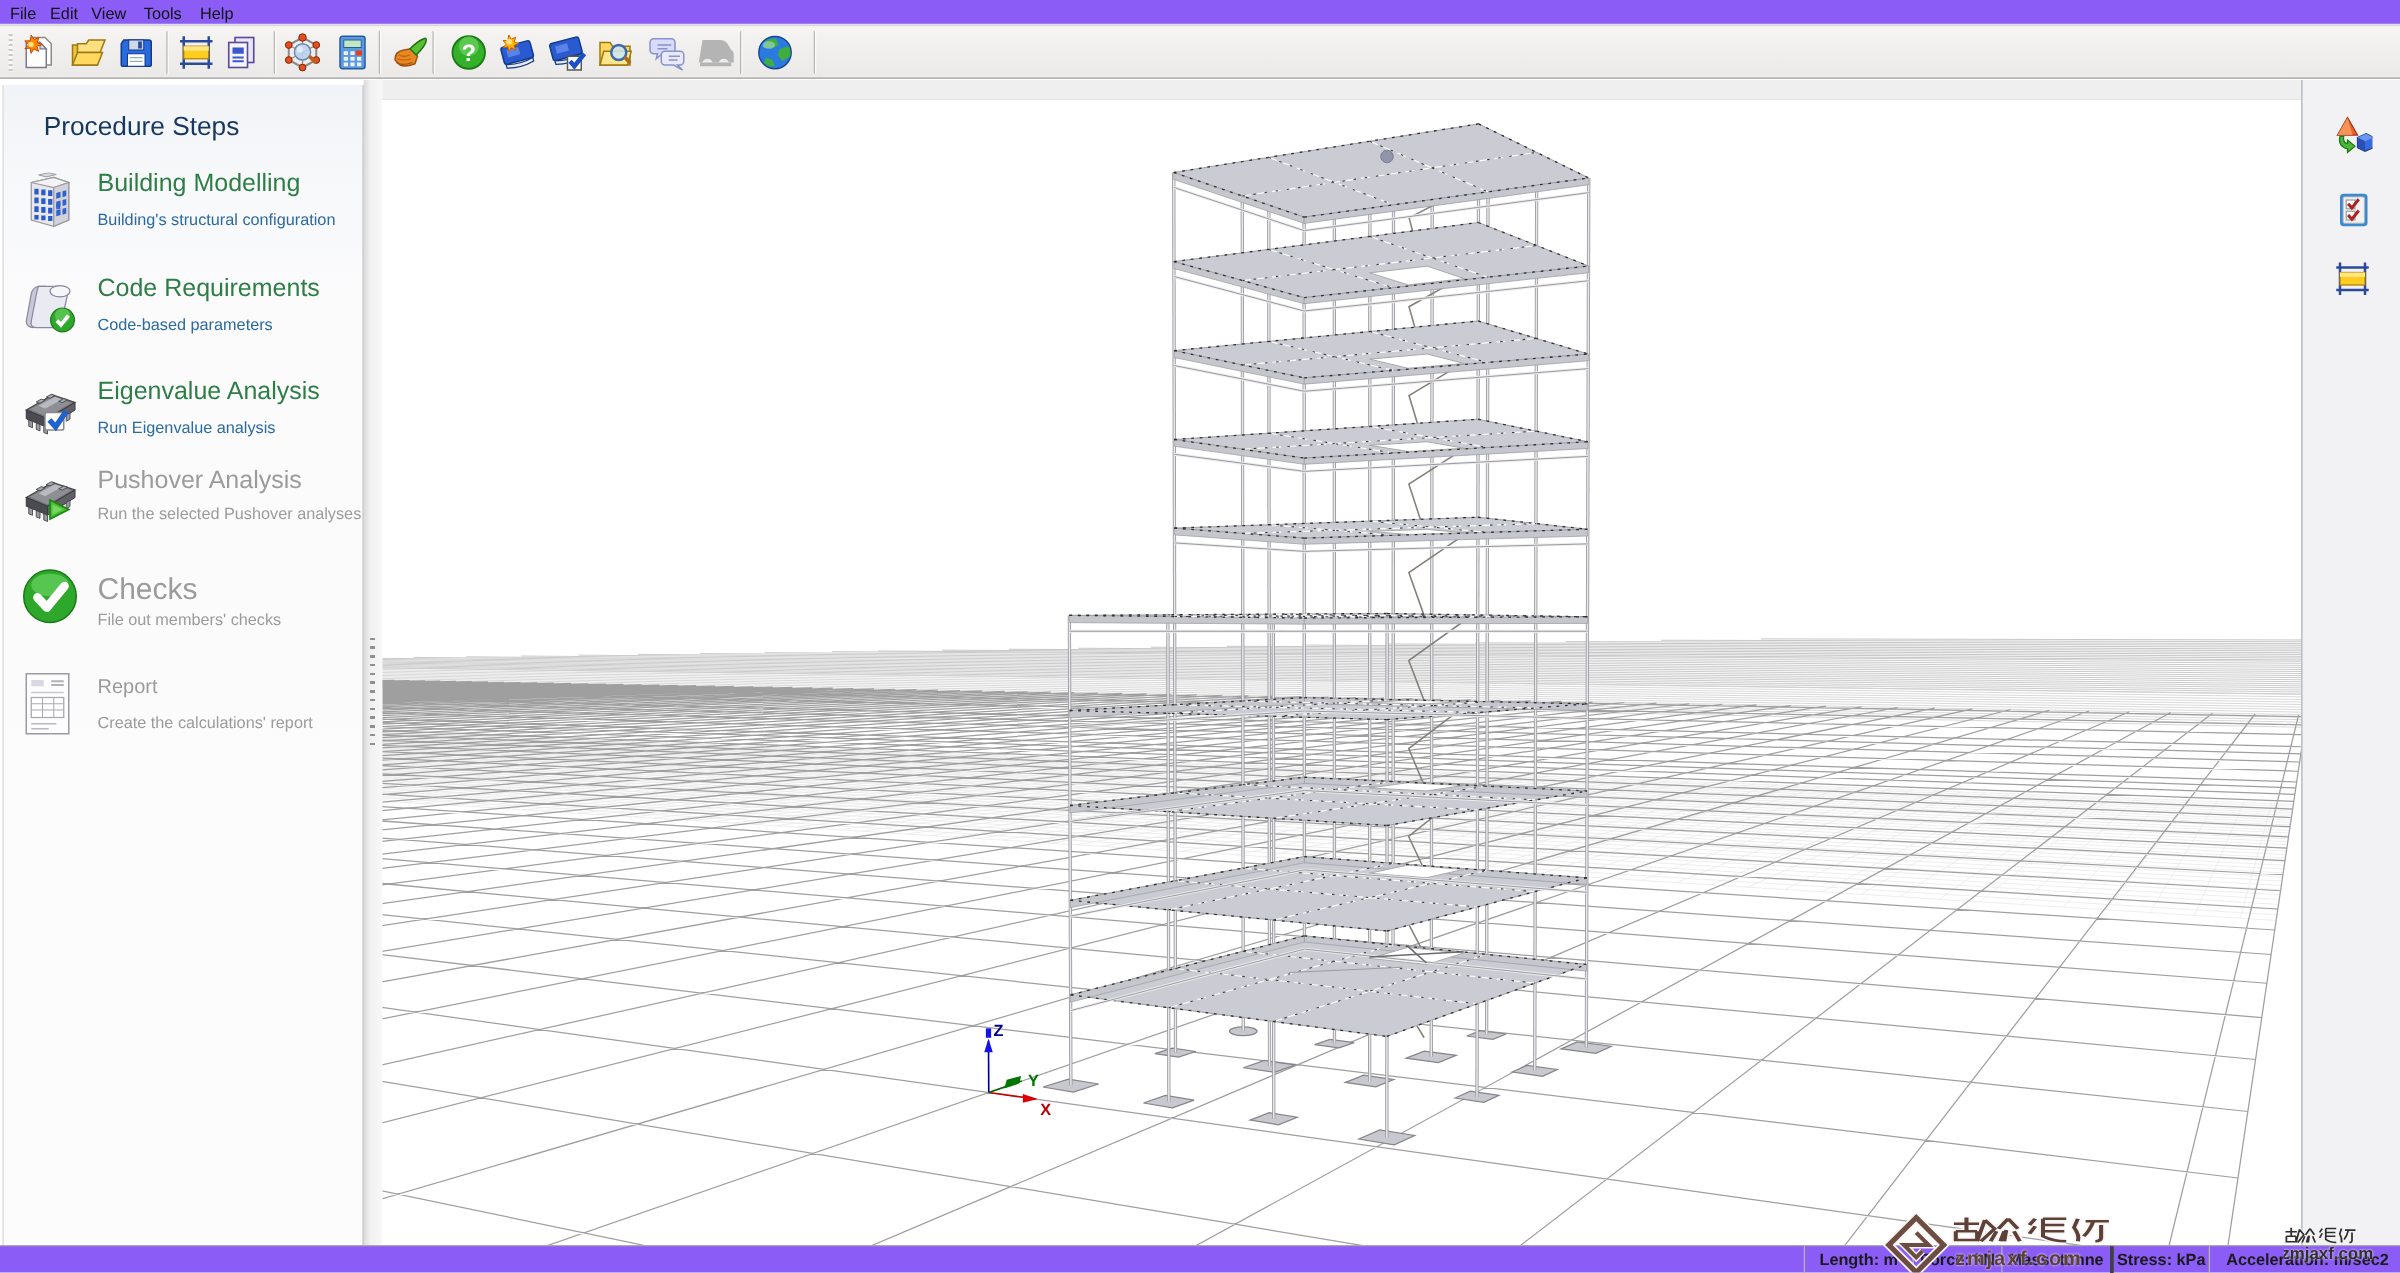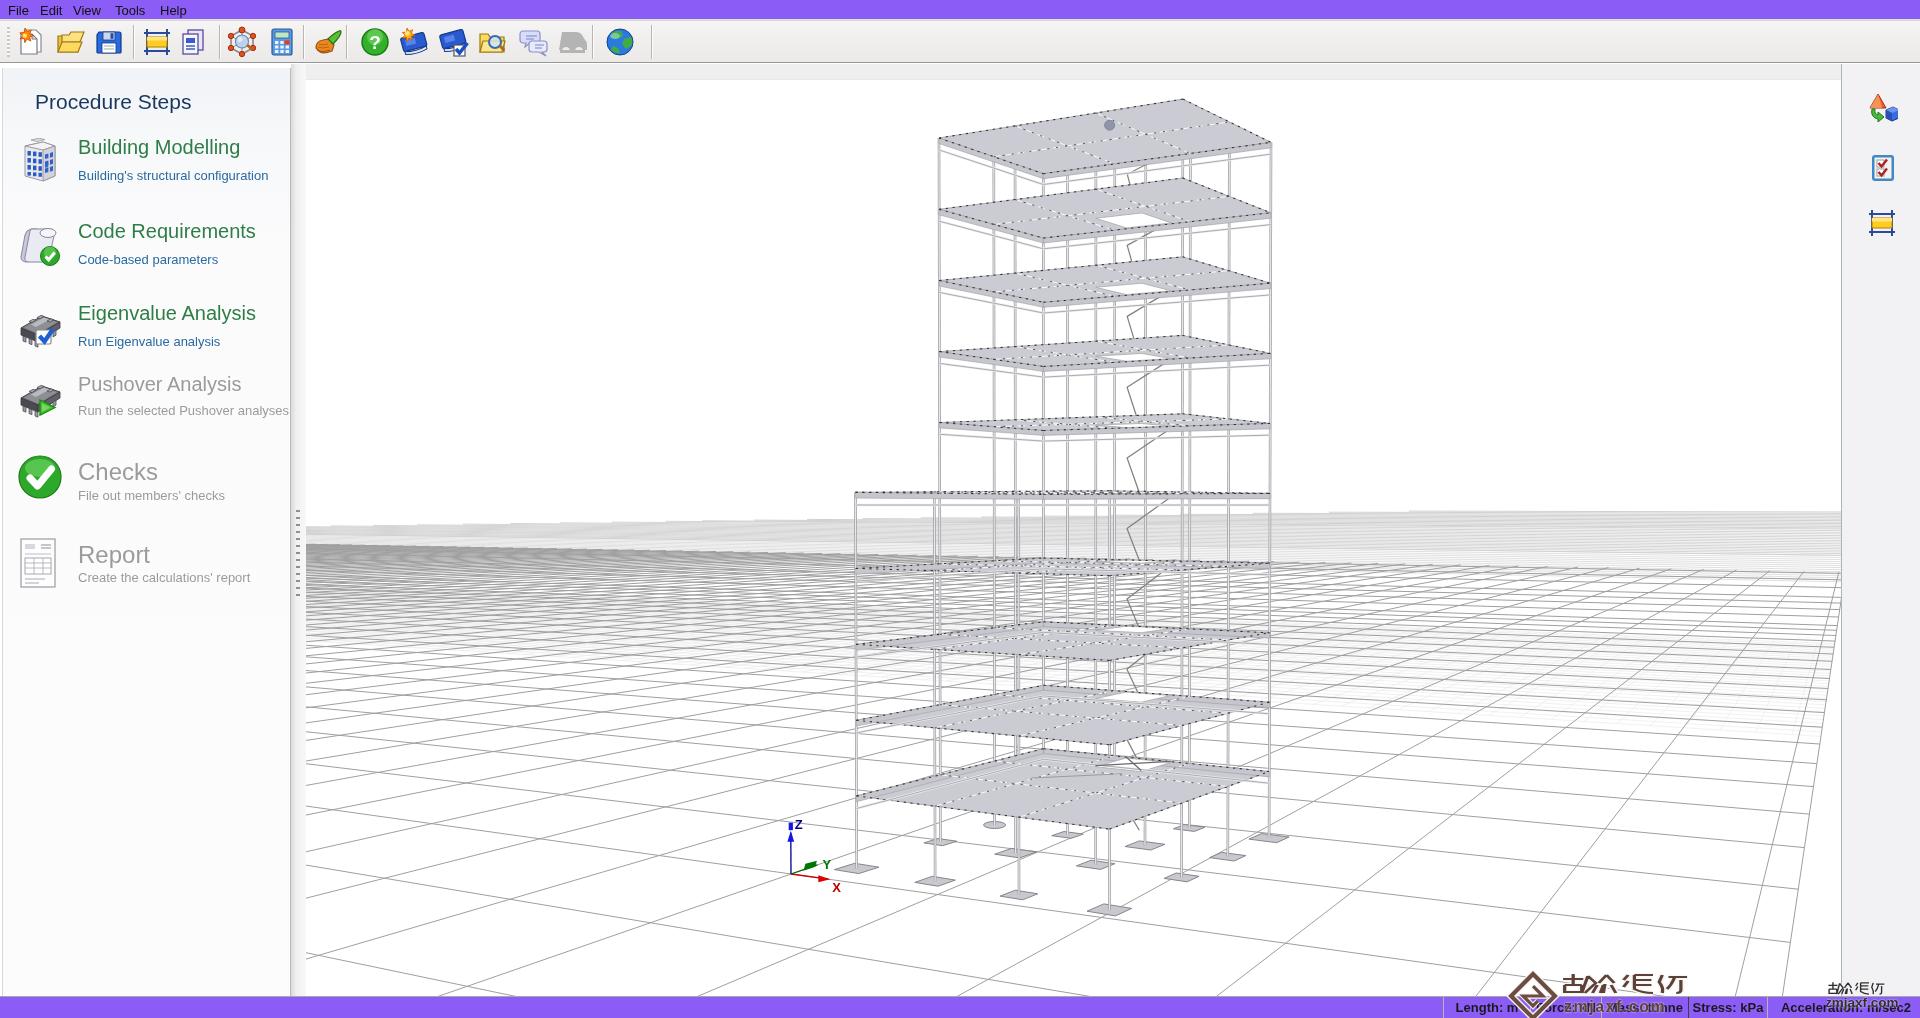--- a/index.html
+++ b/index.html
@@ -311,21 +311,21 @@
 <line x1="8" y1="18" x2="34" y2="18" stroke="#c8c8d0" stroke-width="1.2"></line>
 <rect x="8" y="22" width="26" height="16" fill="#fff" stroke="#a8a8b0" stroke-width="1"></rect>
 <line x1="8" y1="27" x2="34" y2="27" stroke="#a8a8b0" stroke-width="0.8"></line>
 <line x1="8" y1="32" x2="34" y2="32" stroke="#a8a8b0" stroke-width="0.8"></line>
 <line x1="17" y1="22" x2="17" y2="38" stroke="#a8a8b0" stroke-width="0.8"></line>
 <line x1="26" y1="22" x2="26" y2="38" stroke="#a8a8b0" stroke-width="0.8"></line>
 <line x1="8" y1="43" x2="28" y2="43" stroke="#b8b8c0" stroke-width="1.2"></line>
 <line x1="8" y1="47" x2="22" y2="47" stroke="#b8b8c0" stroke-width="1.2"></line>
         </g>
       </svg></div>
-    <div style="position:absolute;left:75px;top:473px;font-size:24px;color:#9b9b9b;white-space:nowrap">Report</div>
+    <div style="position:absolute;left:75px;top:473px;font-size:16px;color:#9b9b9b;white-space:nowrap">Report</div>
     <div style="position:absolute;left:75px;top:502px;font-size:13px;color:#9b9b9b;white-space:nowrap">Create the calculations' report</div>
   </div>
 <div id="splitter">
     <div id="splitdots"></div>
   </div>
 <div id="view3d">
     <div id="viewtop"></div>
     <div id="canvas">
 <svg width="1920" height="1018" viewBox="0 0 1920 1018" style="position:absolute;left:-306px;top:-80px" xmlns="http://www.w3.org/2000/svg">
 <path d="M1408.9,511.1L1854.2,512.0M1328.9,512.2L1854.0,513.4M1252.7,513.3L1853.8,514.9M1180.1,514.3L1853.5,516.3M1110.8,515.2L1853.3,517.8M1044.6,516.1L1853.1,519.3M981.3,517.0L1852.9,520.7M920.7,517.8L1852.7,522.2M862.7,518.6L1852.5,523.6M807.1,519.4L1852.3,525.1M753.7,520.1L1852.0,526.5M702.4,520.8L1851.8,528.0" stroke="#c2c2c2" stroke-width="0.75" fill="none"></path>
@@ -641,21 +641,21 @@
 <line x1="26" y1="3" x2="26" y2="29" stroke="#2a4a9a" stroke-width="2"></line>
 <rect x="6" y="11" width="20" height="10" fill="#ffcc22" stroke="#b08000" stroke-width="1"></rect>
 <rect x="6" y="11" width="20" height="3.5" fill="#ffe680"></rect>
         </g>
       </svg></div>
   </div>
 <div id="statusbar">
     <div style="position:absolute;left:1443px;top:0;width:87px;height:22px;border-left:1px solid #b8b4b0;text-align:center;line-height:21px">Length: m</div>
     <div style="position:absolute;left:1530px;top:0;width:71px;height:22px;border-left:1px solid #b8b4b0;text-align:center;line-height:21px">Force: kN</div>
     <div style="position:absolute;left:1601px;top:0;width:87px;height:22px;border-left:1px solid #b8b4b0;text-align:center;line-height:21px">Mass: tonne</div>
-    <div style="position:absolute;left:1688px;top:0;width:79px;height:22px;border-left:1px solid #404040;text-align:center;line-height:21px">Stress: kPa</div>
+    <div style="position:absolute;left:1688px;top:0;width:79px;height:22px;border-left:3px solid #404040;text-align:center;line-height:21px">Stress: kPa</div>
     <div style="position:absolute;left:1767px;top:0;width:157px;height:22px;border-left:1px solid #b8b4b0;text-align:center;line-height:21px">Acceleration: m/sec2</div>
   </div>
 <div id="watermark"><svg width="215" height="48" viewBox="0 0 215 48" xmlns="http://www.w3.org/2000/svg">
 <g transform="translate(27,26) rotate(45)">
 <rect x="-15.5" y="-15.5" width="31" height="31" fill="none" stroke="#f8f6f4" stroke-width="7"></rect>
 <rect x="-15.5" y="-15.5" width="31" height="31" fill="none" stroke="#6d4c41" stroke-width="4.2"></rect>
 <path d="M-7 -7 L7 -7 L-7 7 L7 7 L7 0" stroke="#f8f6f4" stroke-width="5.4" fill="none"></path>
 <path d="M-7 -7 L7 -7 L-7 7 L7 7 L7 0" stroke="#6d4c41" stroke-width="3.2" fill="none"></path>
       </g>
 <g transform="translate(54,2) scale(1.55,1.0)">

